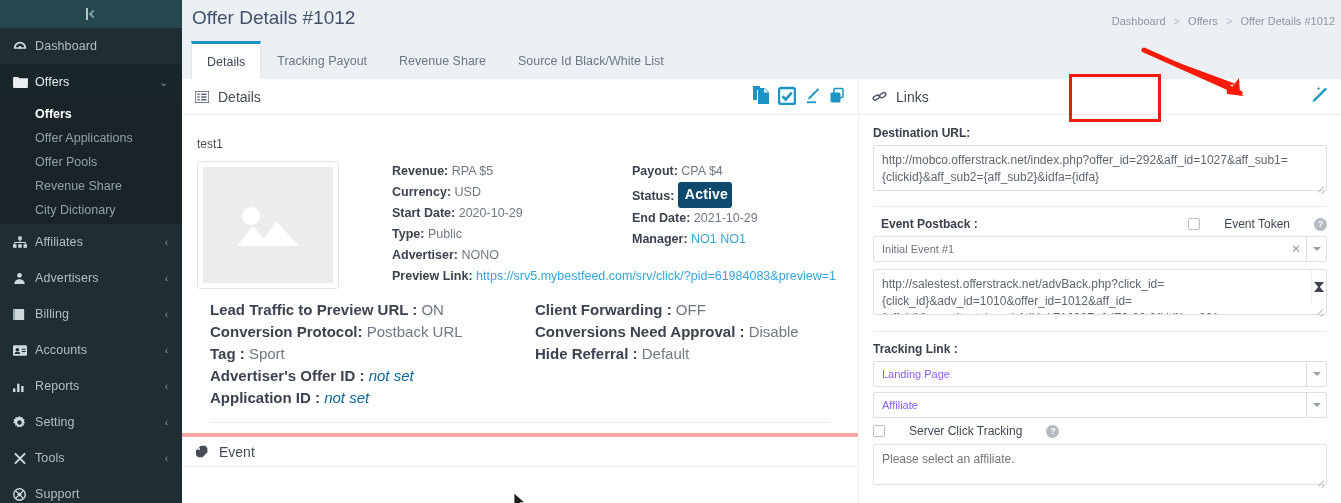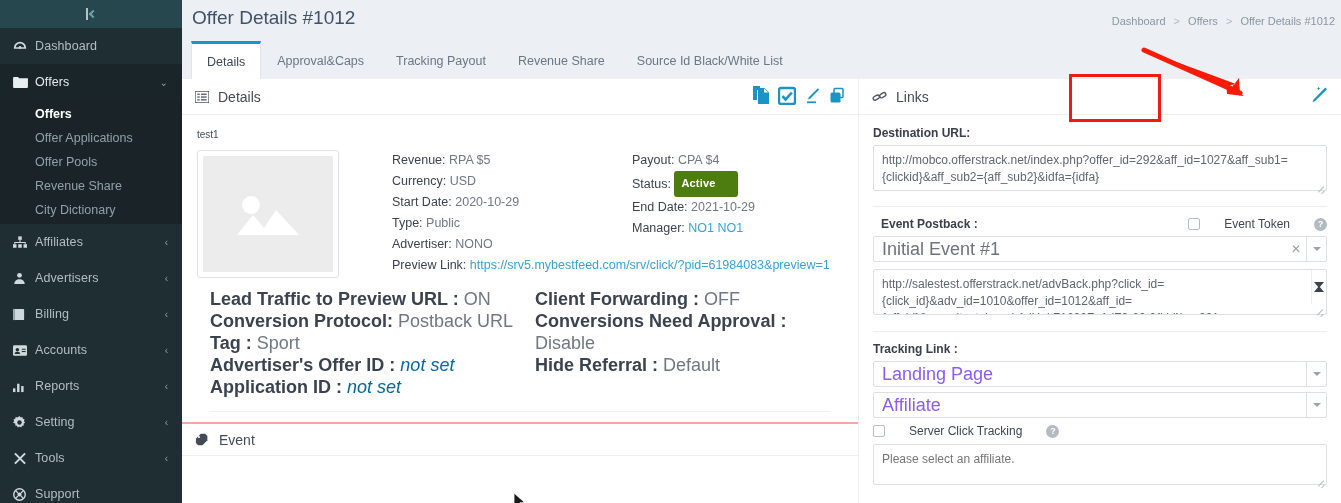--- a/index.html
+++ b/index.html
@@ -98,56 +98,56 @@
     padding:0 13px; border-bottom:1px solid #eceef1;
     position:relative;
   }
   .card-head .h-ico { margin-right:9px; color:#4c5767; font-size:13px; display:flex; align-items:center; }
   .card-head .h-txt { font-size:14px; color:#434b58; }
   .head-actions { position:absolute; right:12px; top:6px; display:flex; gap:7px; align-items:center; }
   .head-actions svg { cursor:pointer; display:block; }
 
   
   .d-body { padding:14px 13px 0 13px; }
-  .offer-name { font-size:10px; color:#454c58; margin:0 0 10px 2px; }
+  .offer-name { font-size:12px; color:#454c58; margin:8px 0 10px 2px; }
   .d-flex { display:flex; }
   .thumb {
     width:142px; height:128px; flex:0 0 142px;
     border:1px solid #dfe3e8; border-radius:3px;
     background:#fff; padding:5px; margin-left:2px;
   }
   .thumb-inner {
     width:100%; height:100%; background:#ececec;
     display:flex; align-items:flex-end; justify-content:center; position:relative;
   }
   .thumb-inner svg { position:absolute; left:50%; top:50%; transform:translate(-50%,-50%); }
 
   .fieldcol { font-size:12.5px; line-height:21px; }
-  .fieldcol .k { font-weight:normal; color:#3b4350;padding-left:23px; }
+  .fieldcol .k { font-weight:bold; color:#3b4350;padding-left:23px; }
   .fieldcol .v { color:#6f7884; }
   .fieldcol .v.lnk { color:#35a4dc; }
   .badge-active {
-    display:inline-block; background:#4d7c0f; color:#fff;
-    font-size:11px; font-weight:bold; padding:2px 22px 3px 7px;
+    display:inline-block; background:#0c4a6e; color:#fff;
+    font-size:14px; font-weight:bold; padding:2px 4px 3px 7px;
     border-radius:3px; vertical-align:1px; letter-spacing:.2px;
   }
   #fcol1 { margin-left:30px; width:240px; }
   #fcol2 { margin-left:0px; width:250px; }
 
   .d-lower { padding:10px 13px 0 15px; display:flex; }
-  .d-lower .lc { font-size:18px; line-height:22px; }
+  .d-lower .lc { font-size:15px; line-height:22px; }
   .d-lower .lc1 { width:325px; flex:0 0 325px; }
   .d-lower .k { font-weight:bold; color:#3b4350; }
   .d-lower .v { color:#6f7884; }
   .d-lower .v.notset { color:#0369a1; font-style:italic; }
 
   .card-sep { height:1px; background:#eceef1; margin:13px 15px 0 15px; }
   #event-head {
     margin-top:10px; height:34px; display:flex; align-items:center;
-    padding:0 13px; border-top:2px solid #fca5a5; border-bottom:1px solid #eceef1;
+    padding:0 13px; border-top:4px solid #fca5a5; border-bottom:1px solid #eceef1;
   }
   #event-head .h-ico { margin-right:9px; color:#444b57; font-size:13px; display:flex; }
   #event-head .h-txt { font-size:14px; color:#434b58; }
 
   
   .r-body { padding:11px 14px 0 14px; }
   .r-label { font-size:12px; font-weight:bold; color:#39404c; margin-bottom:5px; }
   .r-label.inline-row { display:flex; align-items:center; justify-content:space-between;padding-left:8px; }
   .r-ta {
     width:100%; border:1px solid #dcdfe4; border-radius:2px; background:#fff;
@@ -174,21 +174,21 @@
   }
   .q-ico {
     width:13px; height:13px; border-radius:50%; background:#b4bac2; color:#fff;
     font-size:9px; line-height:13px; text-align:center; font-weight:bold; cursor:pointer;
   }
 
   .select-box {
     height:26px; border:1px solid #dcdfe4; border-radius:2px; background:#fff;
     display:flex; align-items:center; position:relative; margin-bottom:0;
   }
-  .select-box .sel-text { flex:1 1 auto; padding:0 8px; font-size:18px; color:#6d747f; }
+  .select-box .sel-text { flex:1 1 auto; padding:0 8px; font-size:11px; color:#6d747f; }
   .select-box .sel-text.ph { color:#8b5cf6; }
   .select-box .sel-x {
     width:20px; text-align:center; color:#9aa1aa; font-size:12px; cursor:pointer;
   }
   .select-box .sel-caret {
     width:20px; height:100%; border-left:1px solid #dcdfe4;
     display:flex; align-items:center; justify-content:center; cursor:pointer;
   }
   .caret-dn { width:0;height:0;border-left:4px solid transparent;border-right:4px solid transparent;border-top:4px solid #9aa1aa; }
 
@@ -366,21 +366,20 @@
       <span class="crumb">Dashboard</span>
       <span class="sep">&gt;</span>
       <span class="crumb">Offers</span>
       <span class="sep">&gt;</span>
       <span class="crumb last">Offer Details #1012</span>
     </div>
   </div>
 
   <div id="tabstrip">
     <div class="tab active">Details</div>
-    <div class="tab">Approval&amp;Caps</div>
     <div class="tab">Tracking Payout</div>
     <div class="tab">Revenue Share</div>
     <div class="tab">Source Id Black/White List</div>
   </div>
 
   <div id="content">
 
     <div id="col-left">
       <div class="card-head">
         <span class="h-ico">

